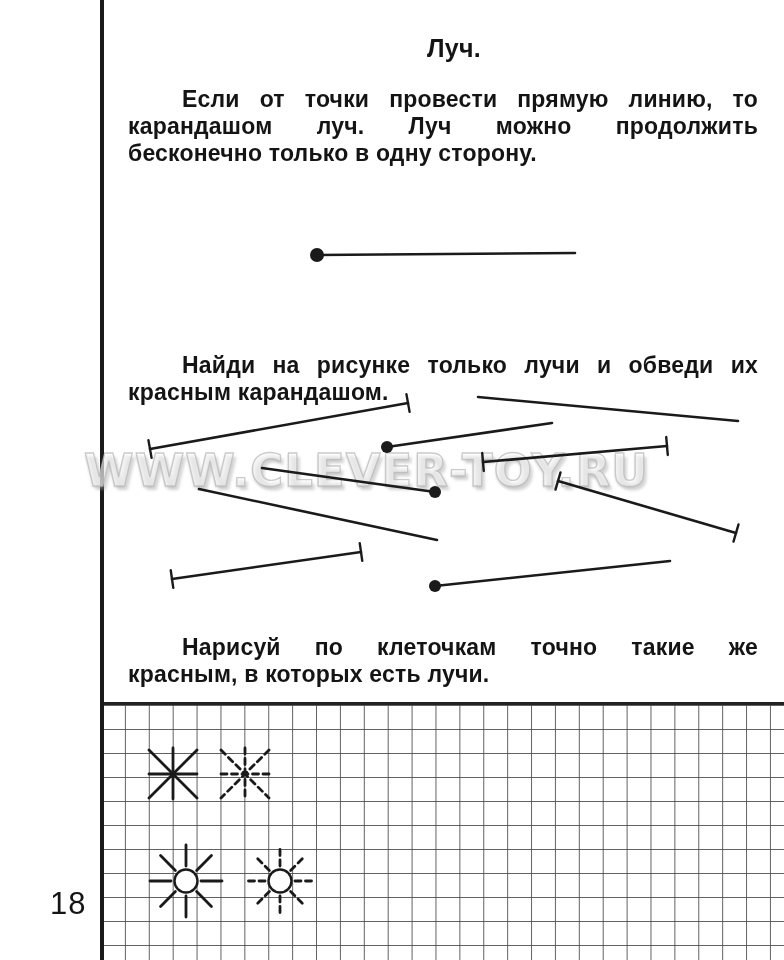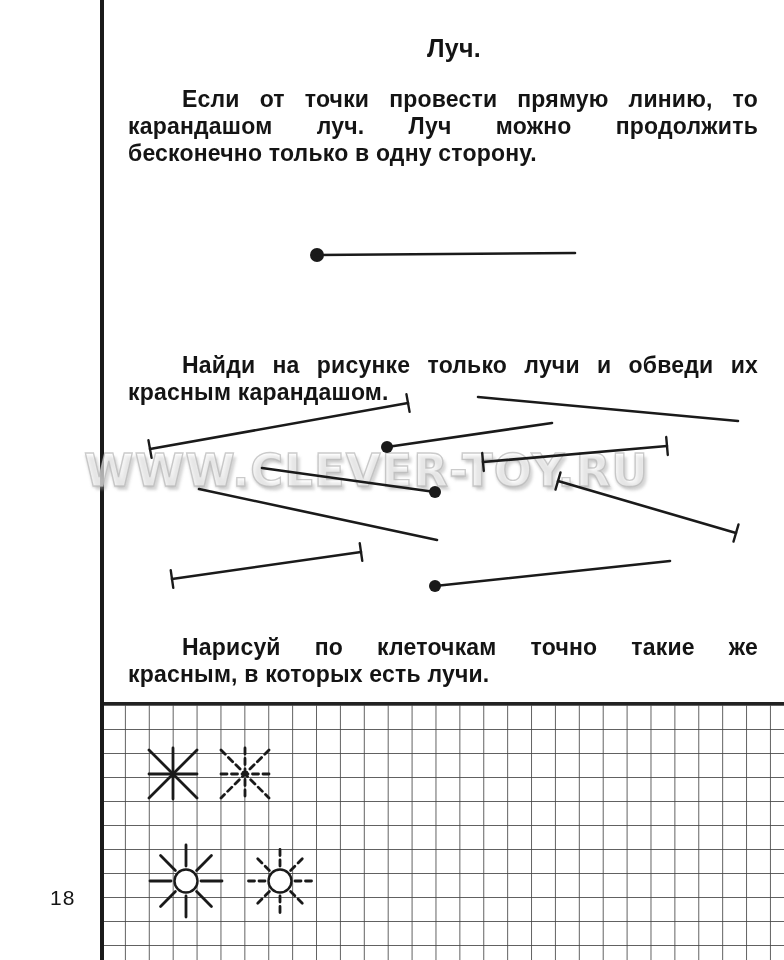--- a/index.html
+++ b/index.html
@@ -44,21 +44,21 @@
   }
   #intro-block{top:86px;}
   #task1-block{top:304px;margin-top:48px;}
   #task2-block{top:634px;}
   .tline{height:27px;overflow:hidden;white-space:normal;}
   .just{text-align:justify;}
   .just::after{content:"";display:inline-block;width:100%;height:0;}
   .indent{text-indent:54px;}
   .page-number{
     position:absolute;left:50px;top:886px;z-index:5;
-    font-size:21px;font-weight:normal;letter-spacing:1px;
+    font-size:31px;font-weight:normal;letter-spacing:1px;
   }
 </style>
 </head>
 <body>
 
 <div class="margin-rule"></div>
 
 <div class="grid-paper"></div>
 
 <div class="watermark">WWW.CLEVER-TOY.RU</div>

